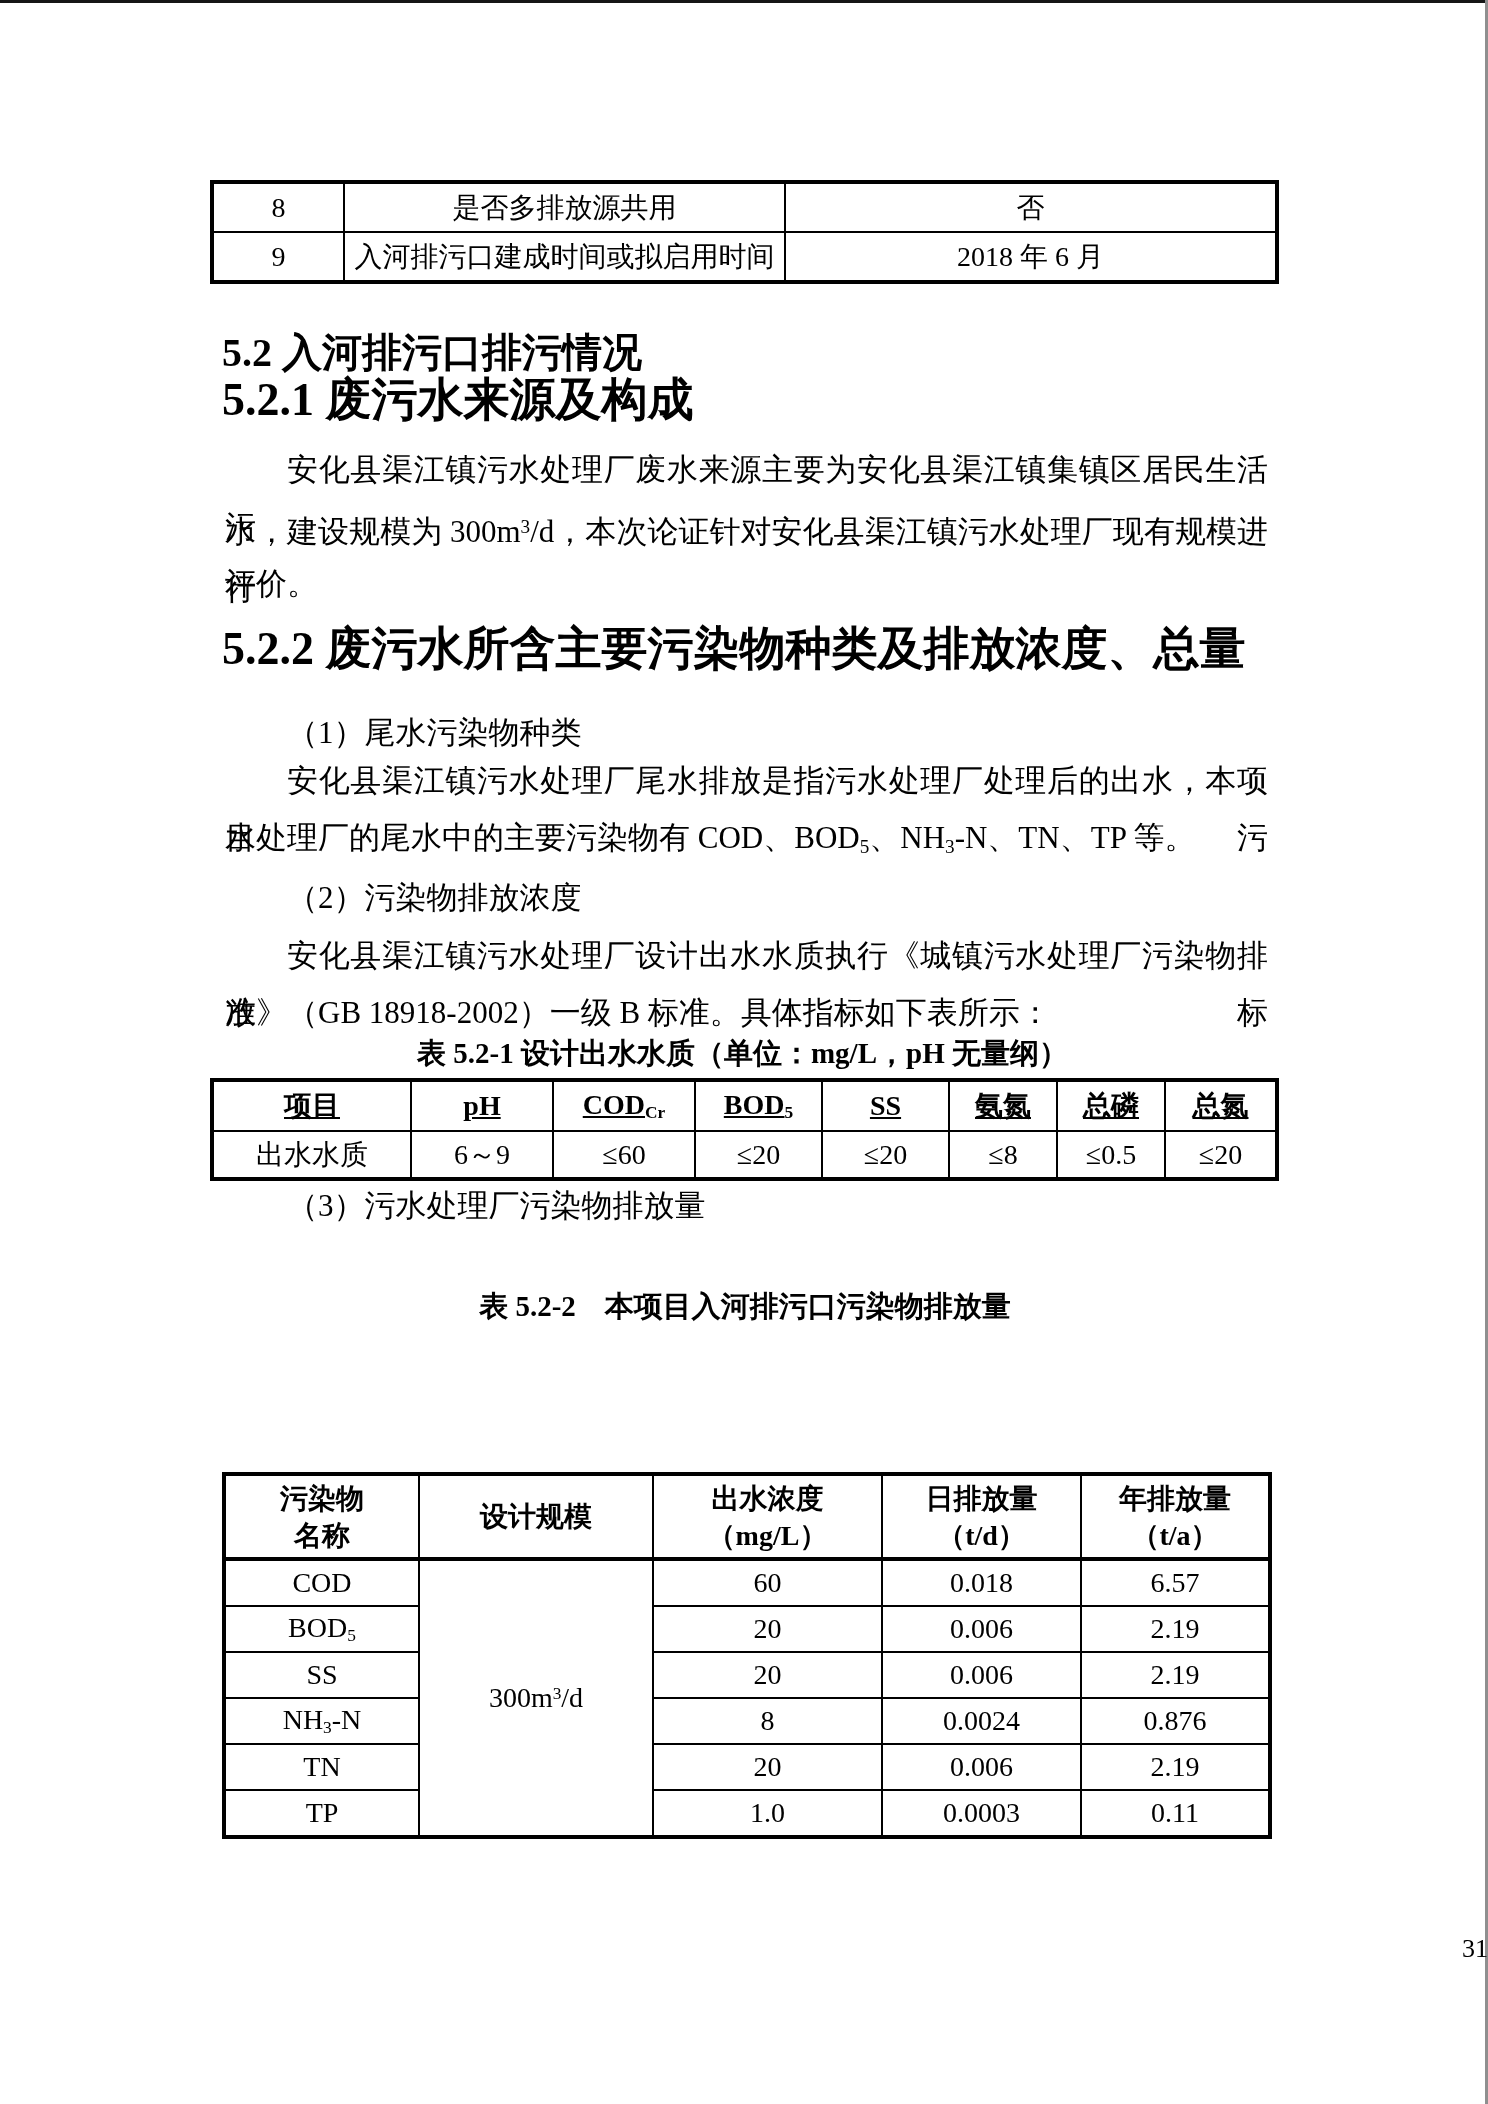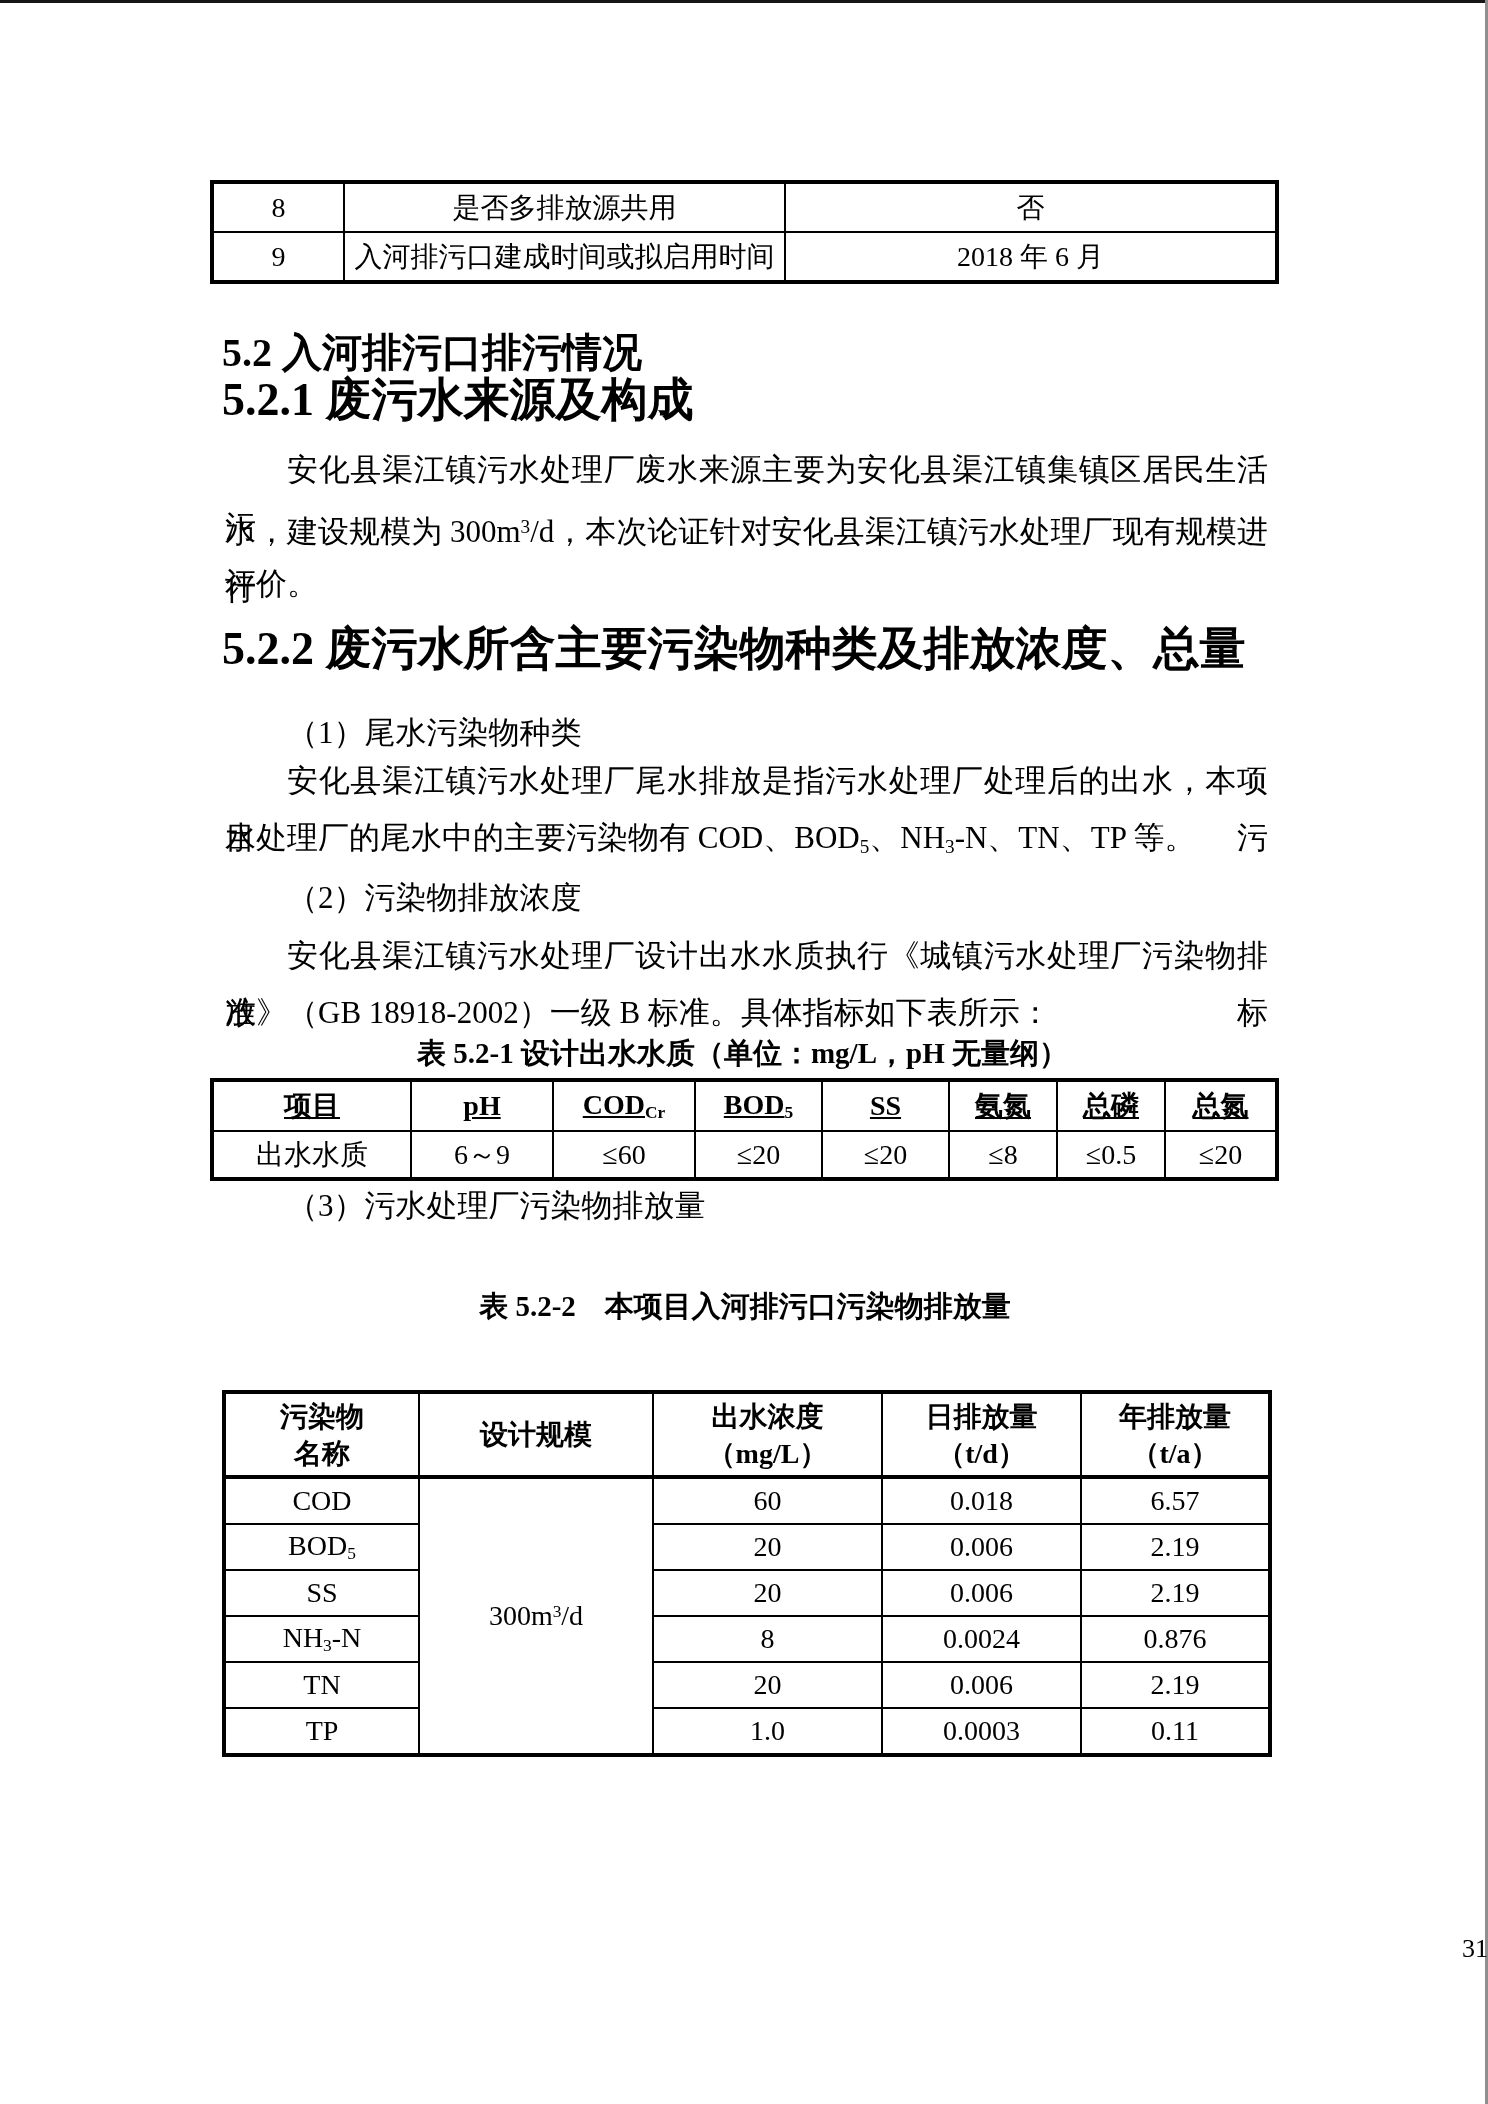--- a/index.html
+++ b/index.html
@@ -133,21 +133,21 @@
       </tbody>
     </table>
   </div>
 
   <div class="abs textcol" style="top:1177px;">
     <div class="item-line">（3）污水处理厂污染物排放量</div>
   </div>
 
 
   <div class="abs caption" style="left:222px;top:1286px;width:1046px;">表 5.2-2　本项目入河排污口污染物排放量</div>
-  <div class="abs" style="left:222px;top:1390px;width:1046px;">
+  <div class="abs" style="left:222px;top:1472px;width:1046px;">
     <table class="tbl t522" style="width:1046px;">
       <colgroup>
         <col style="width:195px">
           <col style="width:234px">
           <col style="width:229px">
           <col style="width:199px">
           <col style="width:189px">
       </colgroup>
       <thead>
         <tr>

